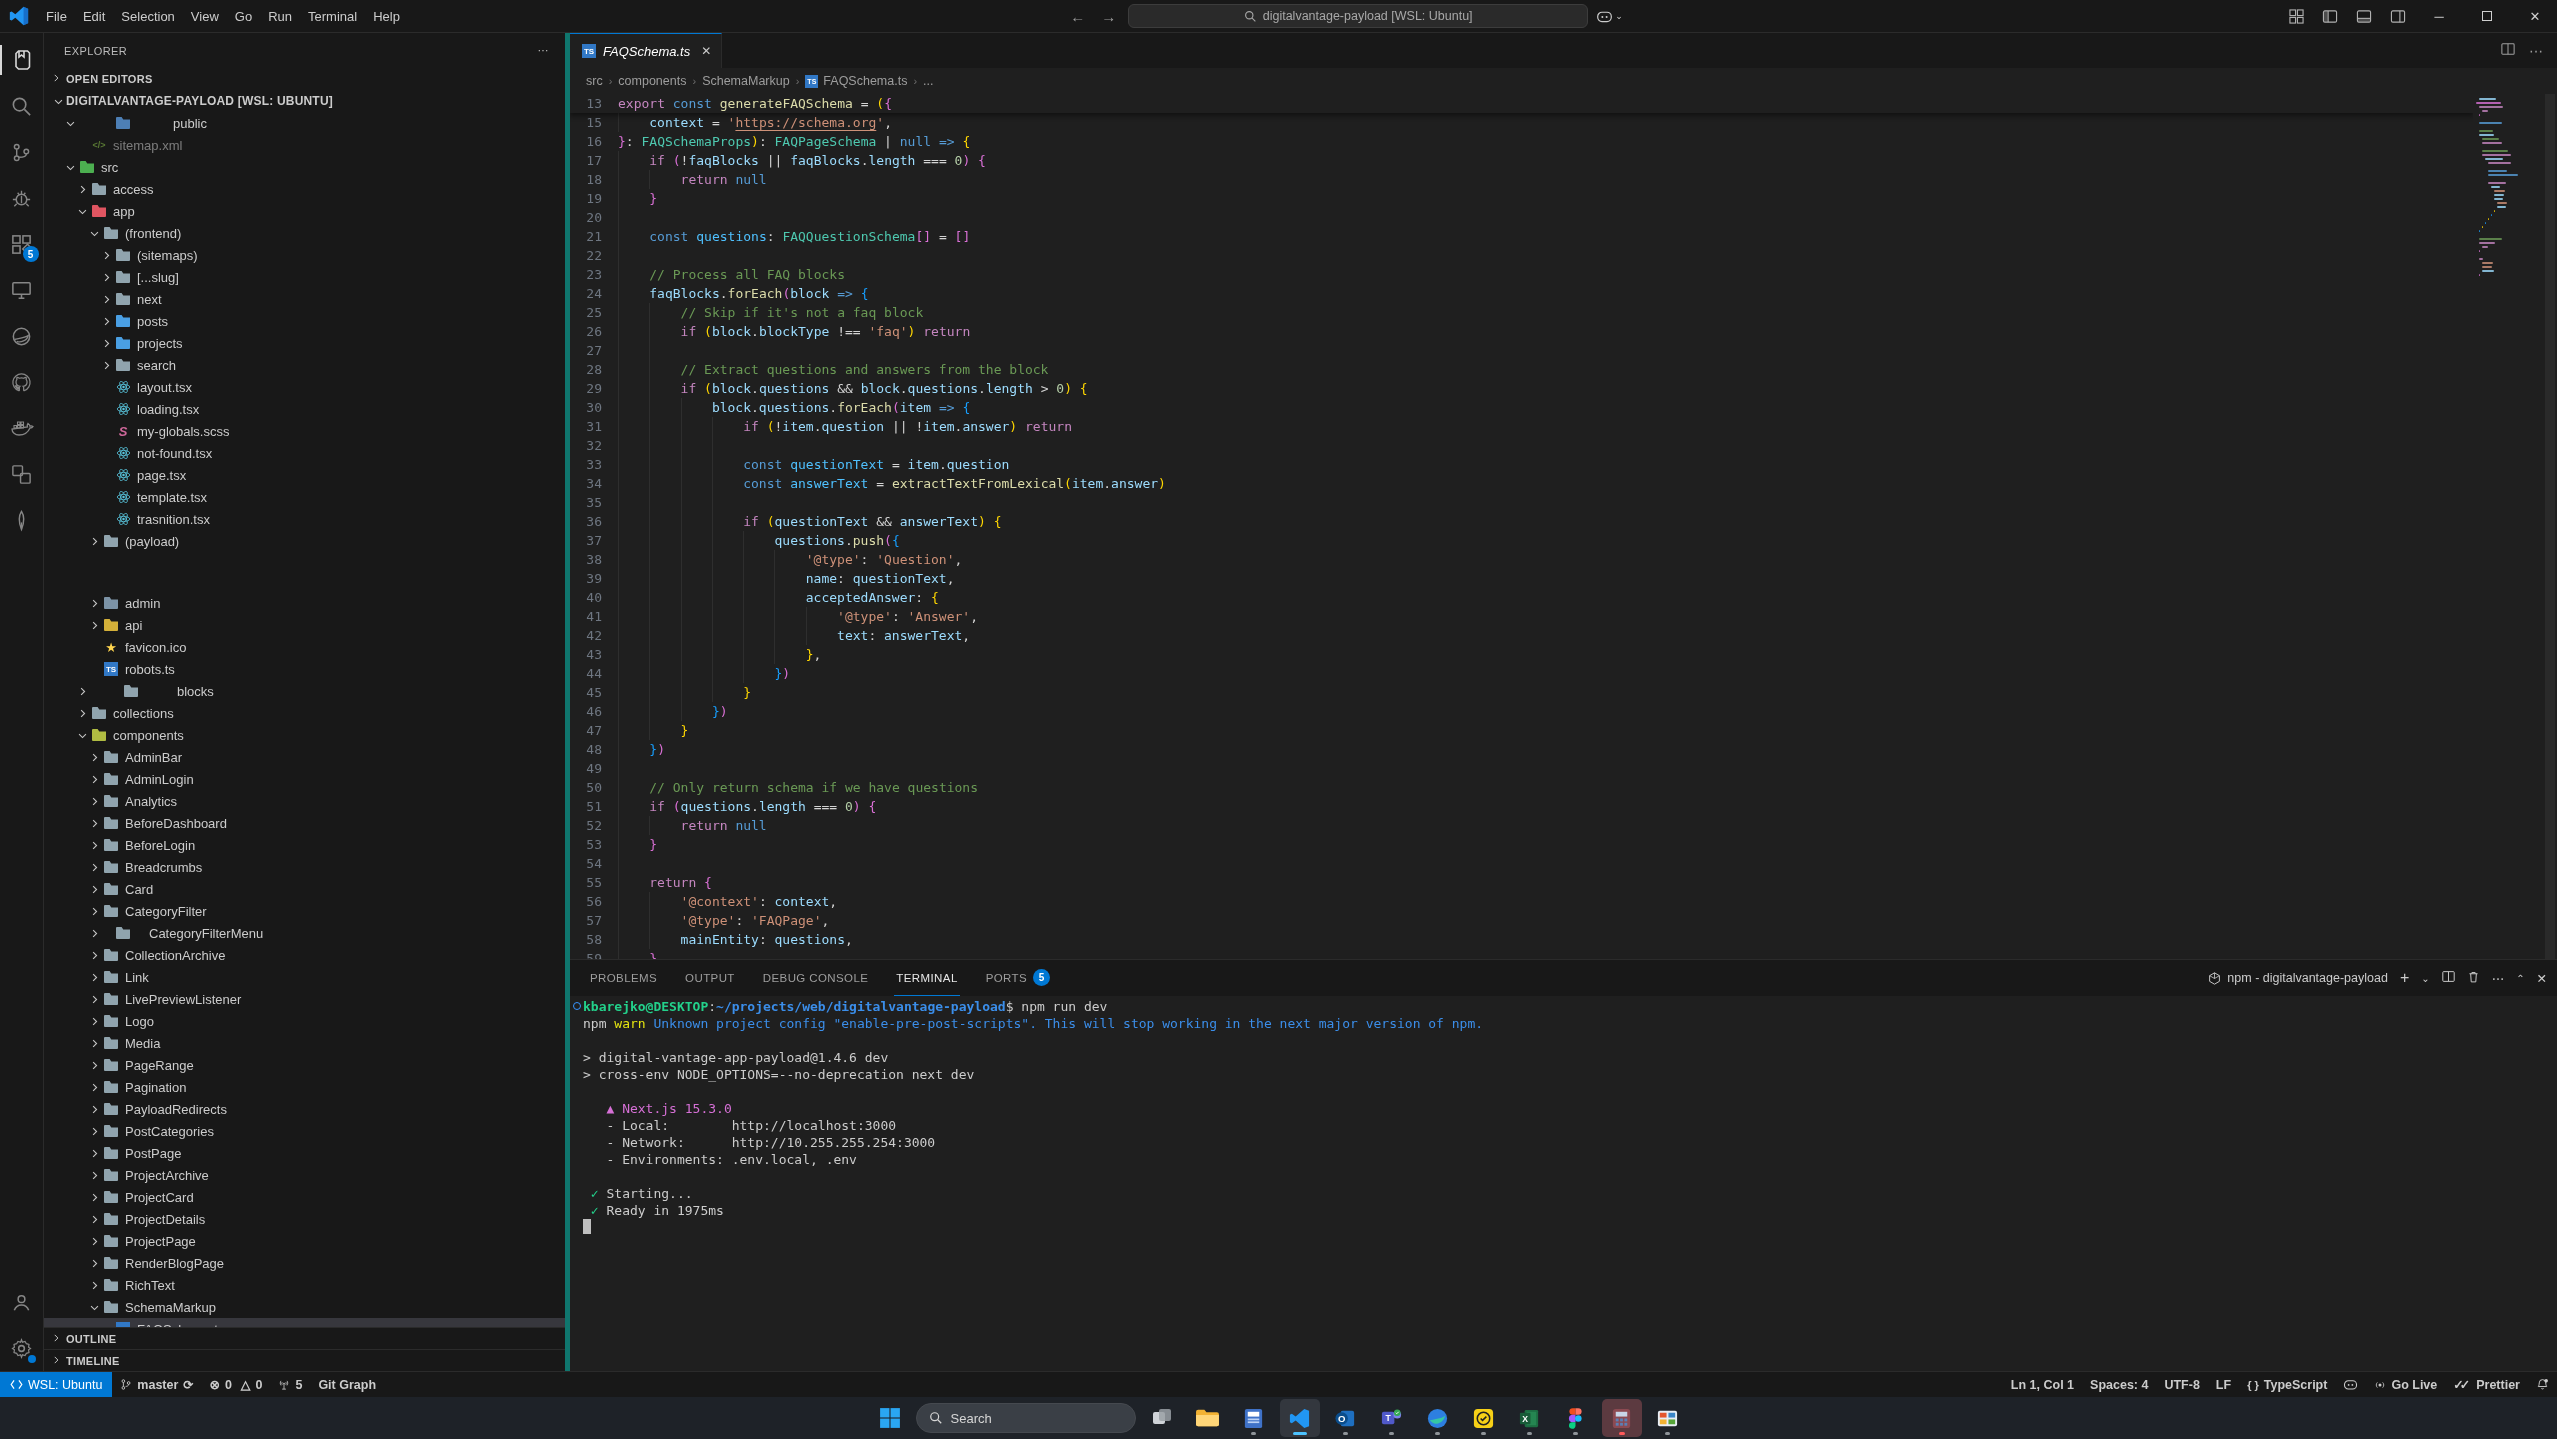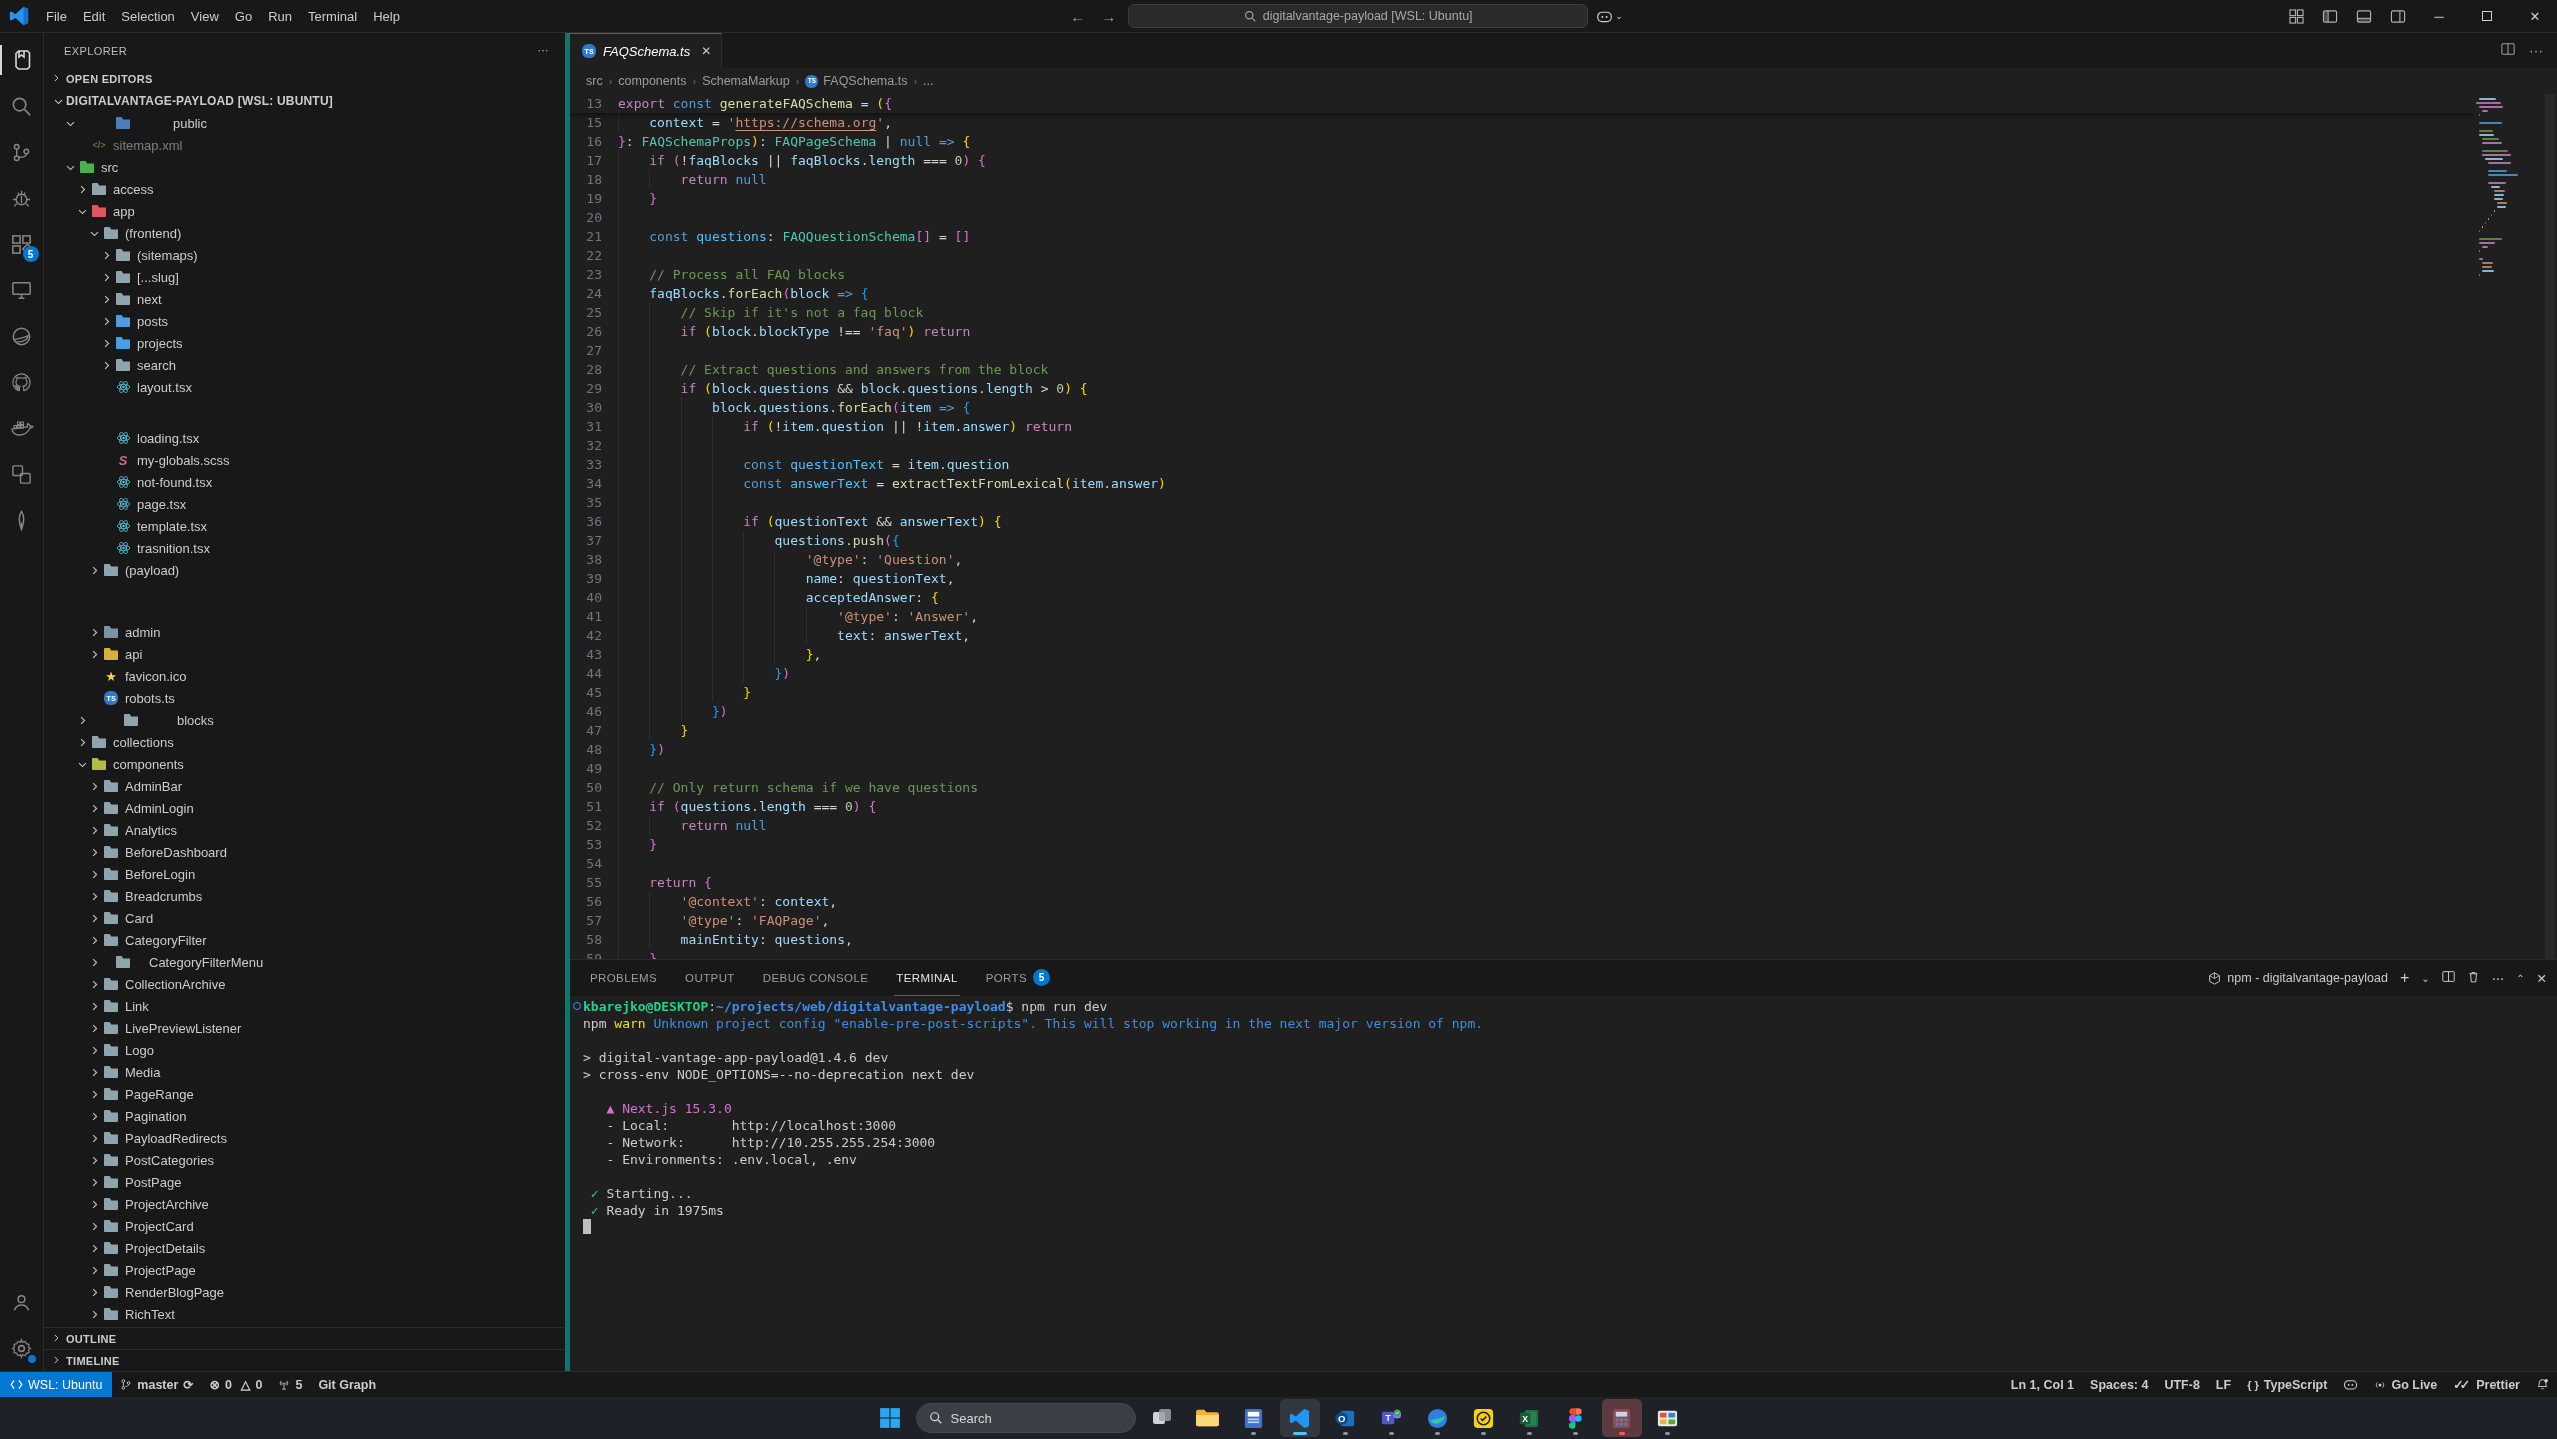--- a/index.html
+++ b/index.html
@@ -51,23 +51,23 @@
   .tree { flex:1 1 auto; overflow:hidden; }
   .trow { height:22px; display:flex; align-items:center; font-size:13px; color:#cccccc; white-space:nowrap; }
   .trow.selected { background:#37373d; }
   .trow.dim { opacity:.55; }
   .trow.rootrow { font-weight:700; font-size:12px; letter-spacing:.2px; }
   .chevron { width:16px; height:16px; flex:0 0 16px; display:flex; align-items:center; justify-content:center; color:#c5c5c5; }
   .chevron svg { transition:none; }
   .ticon { width:18px; height:16px; flex:0 0 18px; display:flex; align-items:center; justify-content:center; margin-right:5px; }
   .fi { width:14px; height:12px; border-radius:1px;
     clip-path: polygon(0 0, 40% 0, 52% 20%, 100% 20%, 100% 100%, 0 100%); }
-  .tsbadge { width:14px; height:14px; background:#3178c6; border-radius:6px; color:#fff;
+  .tsbadge { width:14px; height:14px; background:#3178c6; border-radius:0; color:#fff;
     font-size:8px; font-weight:700; display:flex; align-items:center; justify-content:center;
-    font-family:Liberation Mono, monospace; }
+    font-family:Liberation Sans, sans-serif; }
 
   
   .editorcol { flex:1 1 auto; display:flex; flex-direction:column; min-width:0; background:#1f1f1f; }
   .tabbar { height:35px; background:#181818; display:flex; align-items:stretch; flex:0 0 auto; }
   .tab { display:flex; align-items:center; gap:7px; padding:0 10px 0 12px; background:#1f1f1f;
     border-right:1px solid #2b2b2b; border-top:1px solid #0078d4; font-size:13px; color:#ffffff; }
   .tab .fname { font-style:italic; }
   .tab .closex { color:#cccccc; font-size:12px; margin-left:4px; }
   .tab-actions { margin-left:auto; display:flex; align-items:center; gap:14px; padding-right:14px; color:#9d9d9d; font-size:14px; }
   .breadcrumbs { height:26px; display:flex; align-items:center; gap:4px; padding-left:16px;
@@ -443,21 +443,21 @@
             <span class="ticon">
               <svg width="15" height="14" viewBox="0 0 24 22">
                 <ellipse cx="12" cy="11" rx="10" ry="4" fill="none" stroke="#58c4dc" stroke-width="1.3"></ellipse>
                 <ellipse cx="12" cy="11" rx="10" ry="4" transform="rotate(60 12 11)" fill="none" stroke="#58c4dc" stroke-width="1.3"></ellipse>
                 <ellipse cx="12" cy="11" rx="10" ry="4" transform="rotate(120 12 11)" fill="none" stroke="#58c4dc" stroke-width="1.3"></ellipse>
                 <circle cx="12" cy="11" r="2" fill="#58c4dc"></circle>
               </svg>
             </span>
             <span class="tlabel">layout.tsx</span>
           </div>
-          <div class="trow" style="padding-left: 54px; margin-top: 29px;">
+          <div class="trow" style="padding-left: 54px;">
             <span class="chevron"></span>
             <span class="ticon">
               <svg width="15" height="14" viewBox="0 0 24 22">
                 <ellipse cx="12" cy="11" rx="10" ry="4" fill="none" stroke="#58c4dc" stroke-width="1.3"></ellipse>
                 <ellipse cx="12" cy="11" rx="10" ry="4" transform="rotate(60 12 11)" fill="none" stroke="#58c4dc" stroke-width="1.3"></ellipse>
                 <ellipse cx="12" cy="11" rx="10" ry="4" transform="rotate(120 12 11)" fill="none" stroke="#58c4dc" stroke-width="1.3"></ellipse>
                 <circle cx="12" cy="11" r="2" fill="#58c4dc"></circle>
               </svg>
             </span>
             <span class="tlabel">loading.tsx</span>

